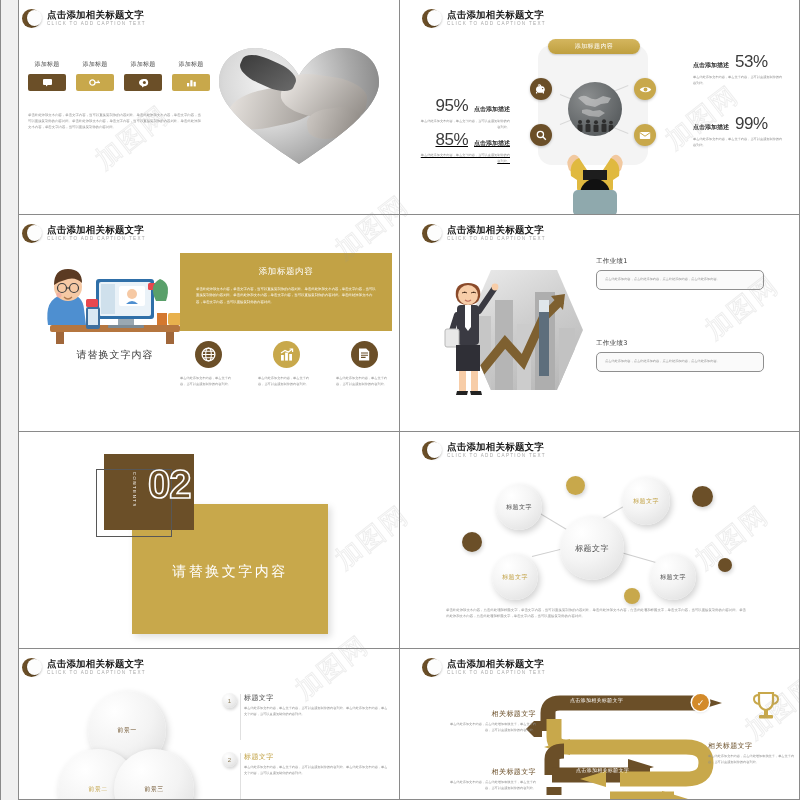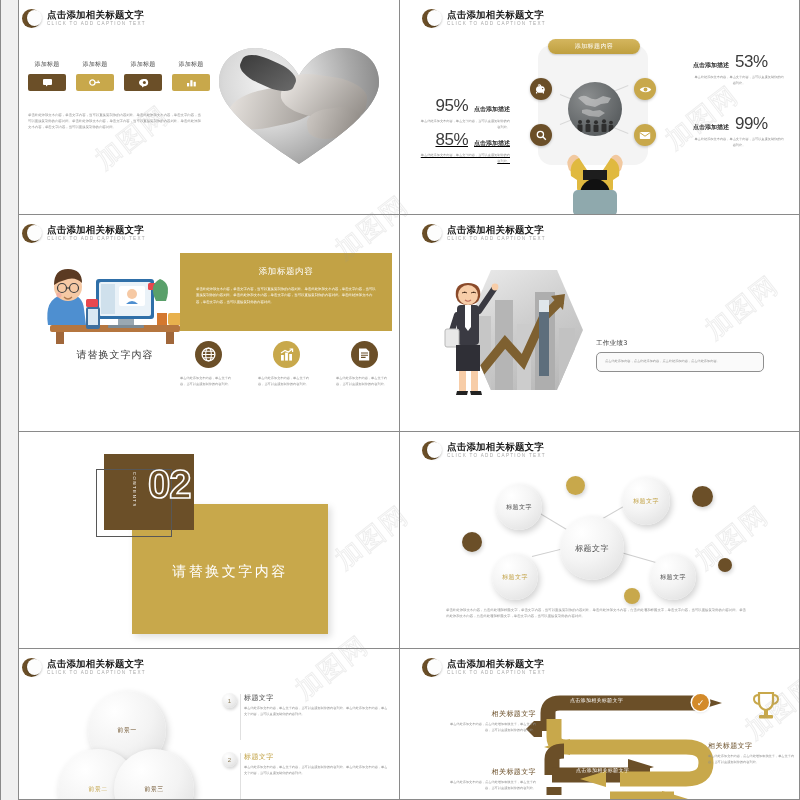--- a/index.html
+++ b/index.html
@@ -92,21 +92,21 @@
     overflow:hidden;
   }
   .s2-globe .map{position:absolute;inset:4px;opacity:.55;}
   .s2-globe .ppl{position:absolute;left:8px;bottom:4px;width:38px;height:14px;}
   .s2-node{
     position:absolute;width:22px;height:22px;border-radius:50%;
     display:flex;align-items:center;justify-content:center;
     box-shadow:0 1px 3px rgba(0,0,0,.22);
   }
   .s2-line{position:absolute;background:#d8d8d8;height:1px;transform-origin:left center;}
-  .s2-stat{position:absolute;width:92px;text-align:center;}
+  .s2-stat{position:absolute;width:92px;}
   .s2-pct{font-size:17px;color:#3b3b3b;letter-spacing:-.5px;font-weight:400;}
   .s2-desc{font-size:6px;font-weight:bold;color:#2f2f2f;}
   .s2-row{display:flex;align-items:baseline;gap:6px;}
   .s2-person{position:absolute;left:155px;top:136px;width:80px;height:80px;}
 
   
   .s3-illus{position:absolute;left:30px;top:40px;width:170px;height:90px;}
   .s3-cap{position:absolute;left:30px;top:133px;width:170px;text-align:center;
     font-size:10px;color:#3a3a3a;letter-spacing:1px;}
   .s3-gold{
@@ -503,20 +503,26 @@
       <circle cx="55" cy="20" r="3.4" fill="#f7cda8"></circle>
       <path d="M17 48 L10 70" stroke="#3a3a42" stroke-width="6" stroke-linecap="round"></path>
       <rect x="5" y="62" width="14" height="18" rx="2" fill="#e8e8e8" stroke="#b8b8b8"></rect>
       <rect x="16" y="78" width="24" height="26" fill="#2f2f36"></rect>
       <rect x="19" y="104" width="7" height="20" fill="#f7cda8"></rect>
       <rect x="31" y="104" width="7" height="20" fill="#f7cda8"></rect>
       <path d="M17 124 h11 l-1 4 h-11z" fill="#222"></path>
       <path d="M30 124 h11 l1 4 h-11z" fill="#222"></path>
     </svg>
 
+    <div class="s4-item" style="top:42px;">
+      <div class="s4-ttl cn" style="color:#3a3a3a;">工作业绩1</div>
+      <div class="s4-bx" style="border:1px solid #8f8f8f;">
+        <div class="tiny2 cn">点击此处添加内容，点击此处添加内容，点击此处添加内容，点击此处添加内容。</div>
+      </div>
+    </div>
     <div class="s4-item" style="top:124px;">
       <div class="s4-ttl cn" style="color:#3a3a3a;">工作业绩3</div>
       <div class="s4-bx" style="border:1px solid #8f8f8f;">
         <div class="tiny2 cn">点击此处添加内容，点击此处添加内容，点击此处添加内容，点击此处添加内容。</div>
       </div>
     </div>
   </div>
 
   <div class="slide">
     <div class="s5-gold"></div>

